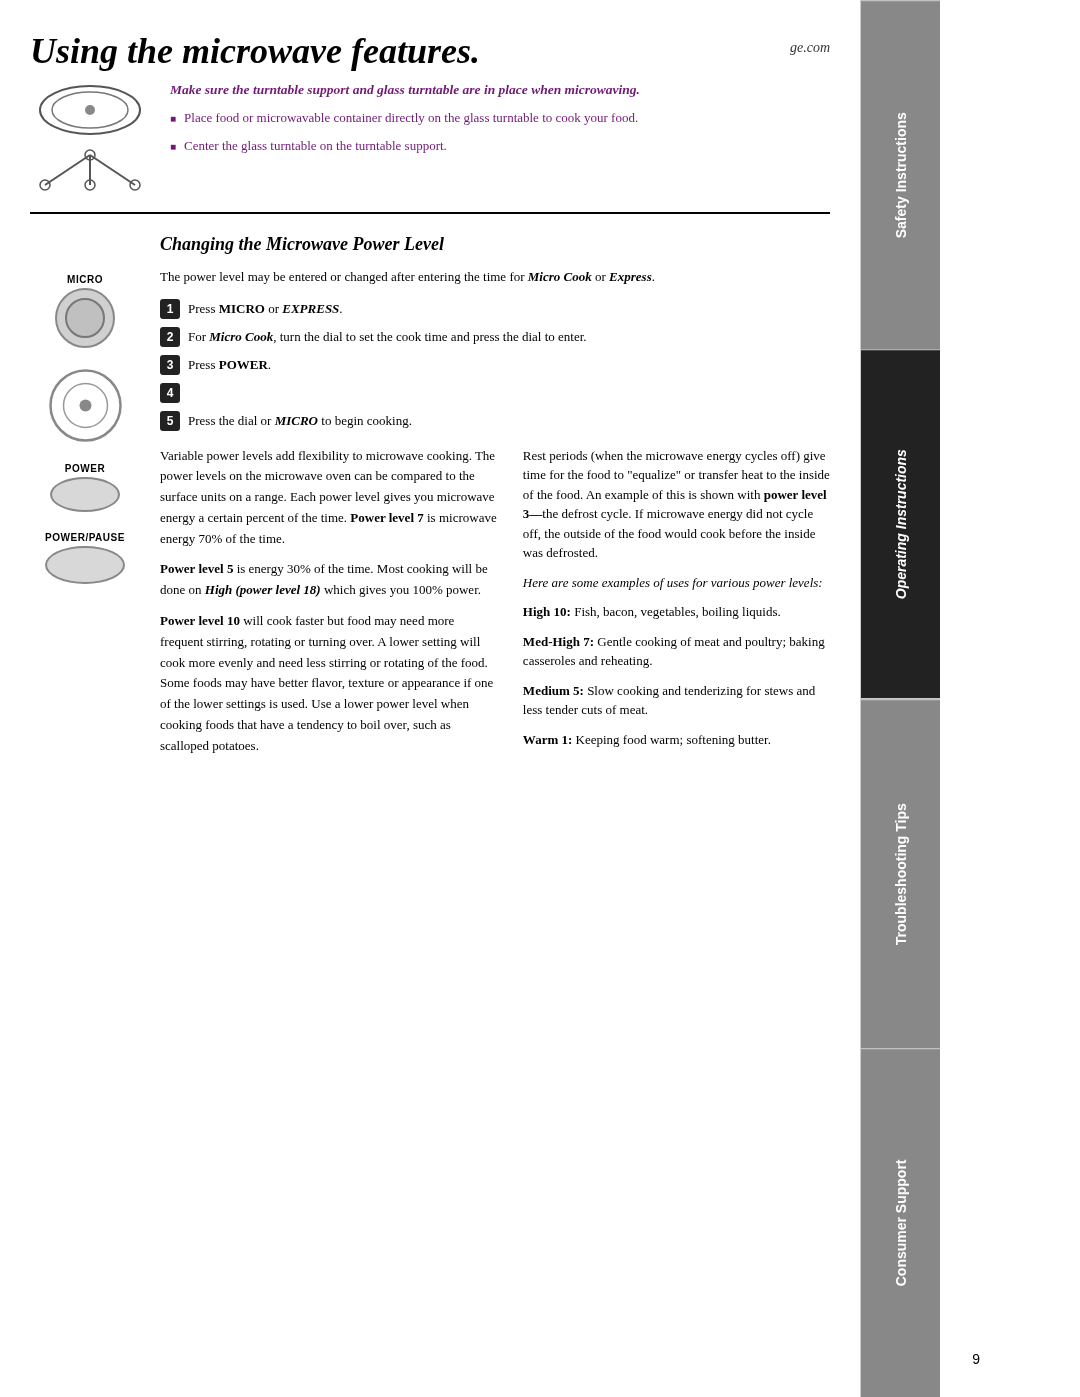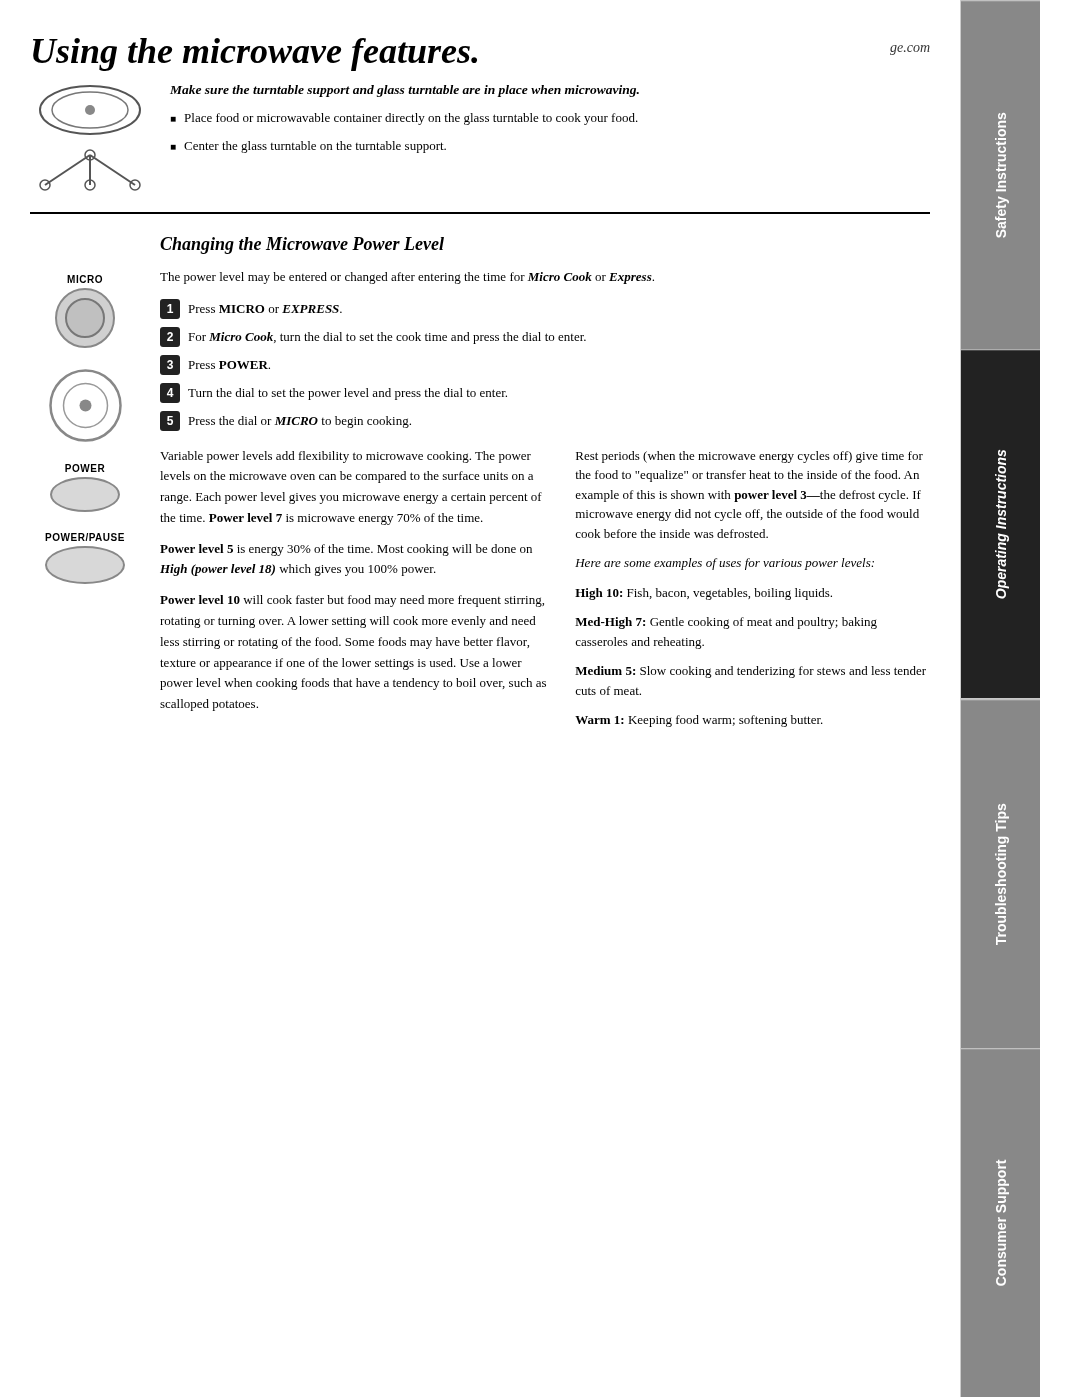--- a/index.html
+++ b/index.html
@@ -7,21 +7,21 @@
       width: 1080px;
       min-height: 1397px;
       font-family: Georgia, 'Times New Roman', serif;
       background: #fff;
       position: relative;
       overflow-x: hidden;
     }
 
     .main-container {
       display: flex;
-      width: 1080px;
+      width: 940px;
       min-height: 1397px;
     }
 
     .content-area {
       flex: 1;
       padding: 30px 30px 40px 30px;
       max-width: 960px;
     }
 
     
@@ -116,21 +116,21 @@
 
     
     .turntable-support {
       width: 110px;
       height: 45px;
     }
 
     .top-instructions {
       flex: 1;
       font-size: 13px;
-      color: #000000;
+      color: #701a75;
     }
 
     .top-instructions .bold-italic {
       font-weight: bold;
       font-style: italic;
       margin-bottom: 10px;
       display: block;
       font-size: 13.5px;
     }
 
@@ -398,21 +398,20 @@
           <div class="step">
             <div class="step-num">2</div>
             <div class="step-text">For <strong><em>Micro Cook</em></strong>, turn the dial to set the cook time and press the dial to enter.</div>
           </div>
           <div class="step">
             <div class="step-num">3</div>
             <div class="step-text">Press <strong>POWER</strong>.</div>
           </div>
           <div class="step">
             <div class="step-num">4</div>
-            <div class="step-text">Turn the dial to set the power level and press the dial to enter.</div>
           </div>
           <div class="step">
             <div class="step-num">5</div>
             <div class="step-text">Press the dial or <strong><em>MICRO</em></strong> to begin cooking.</div>
           </div>
         </div>
 
         <div class="two-col">
           <div class="col-left">
             <p class="body-text">

